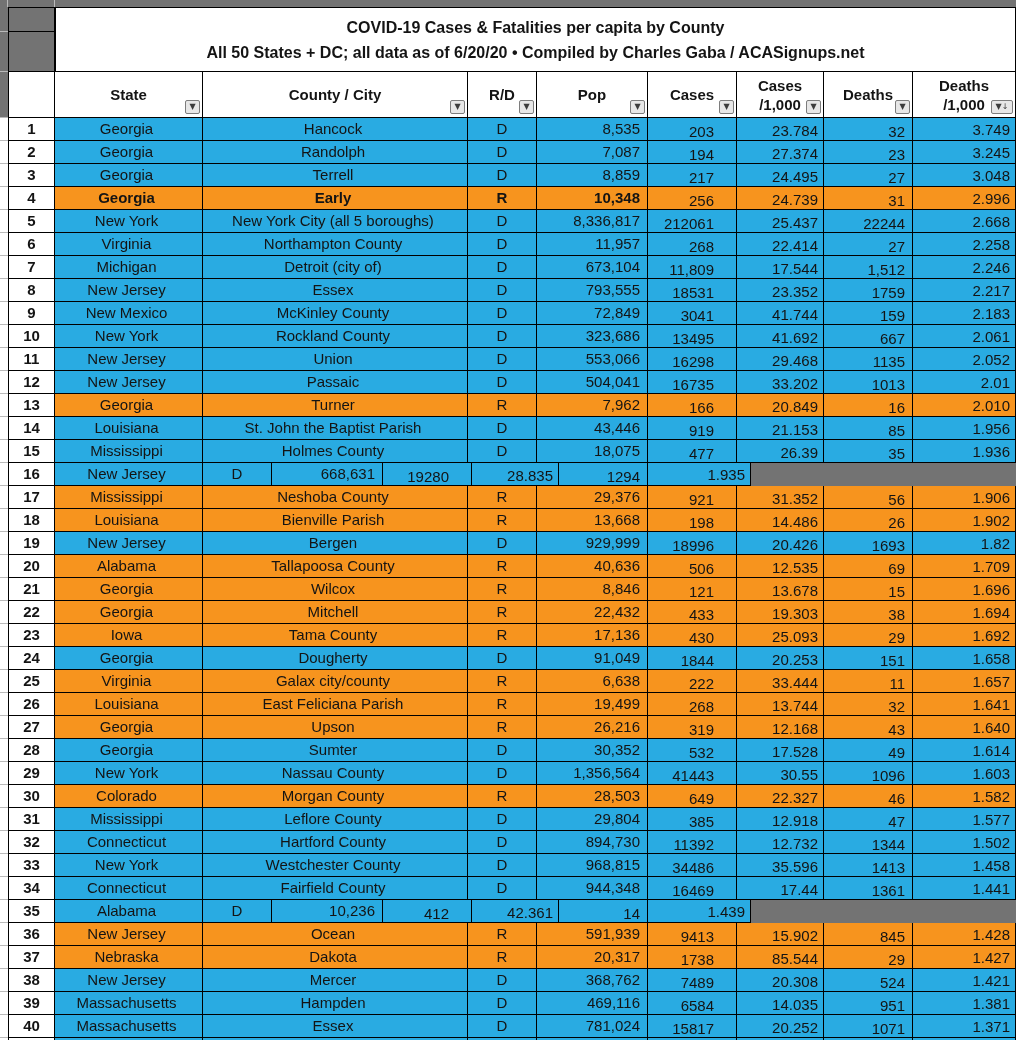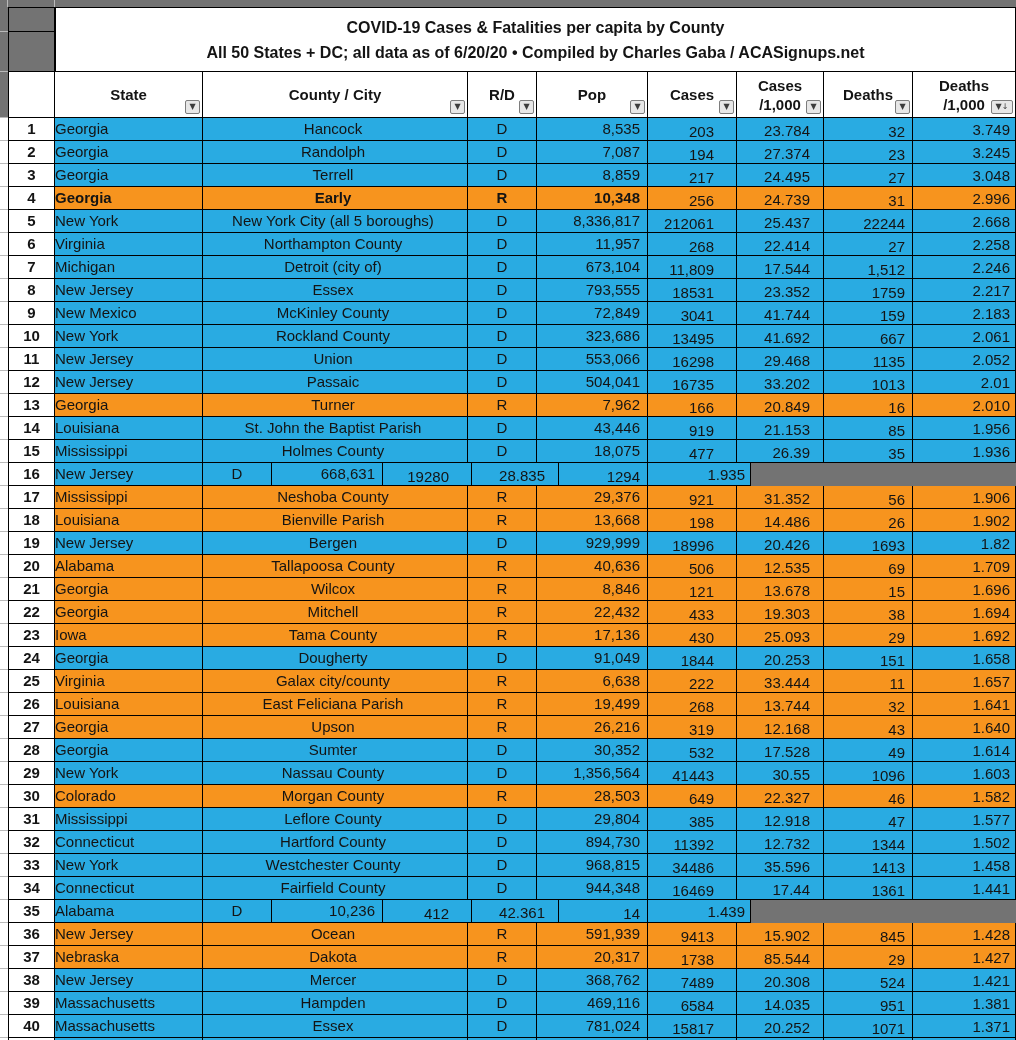--- a/index.html
+++ b/index.html
@@ -79,26 +79,26 @@
     height:23px;overflow:hidden;font-size:15px;line-height:21px;
     border-right:1px solid var(--grid-black);border-bottom:1px solid var(--grid-black);
   }
   .sliver-cell{border-right:none;border-bottom:1px solid var(--grid-gray);background:#fff;}
   .rownum-cell{
     background:#fff;font-weight:bold;text-align:center;
     border-left:1px solid var(--grid-black);
   }
   .row-d .data{background:var(--dem);}
   .row-r .data{background:var(--rep);}
-  .cell-state{text-align:left;padding-right:4px;}
+  .cell-state{text-align:center;padding-right:4px;}
   .cell-county{text-align:center;padding-right:4px;}
   .cell-rd{text-align:center;}
   .cell-pop{text-align:right;padding-right:7px;}
   .cell-cases{text-align:right;padding-right:22px;line-height:27px;}
-  .cell-cases1000{text-align:right;padding-right:13px;line-height:25px;}
+  .cell-cases1000{text-align:right;padding-right:5px;line-height:25px;}
   .cell-deaths{text-align:right;padding-right:7px;line-height:27px;}
   .cell-deaths1000{text-align:right;padding-right:5px;line-height:24px;}
   .row-bold .cell-state,.row-bold .cell-county,.row-bold .cell-rd,.row-bold .cell-pop{font-weight:bold;}
 
   
   .partial-row{display:flex;height:2px;}
   .partial-row .pcell{height:2px;border-right:1px solid var(--grid-black);background:var(--dem);}
   .partial-row .pwhite{background:#fff;border-right:none;}
   .partial-row .pnum{background:#fff;border-left:1px solid var(--grid-black);border-right:1px solid var(--grid-black);}
 </style>

